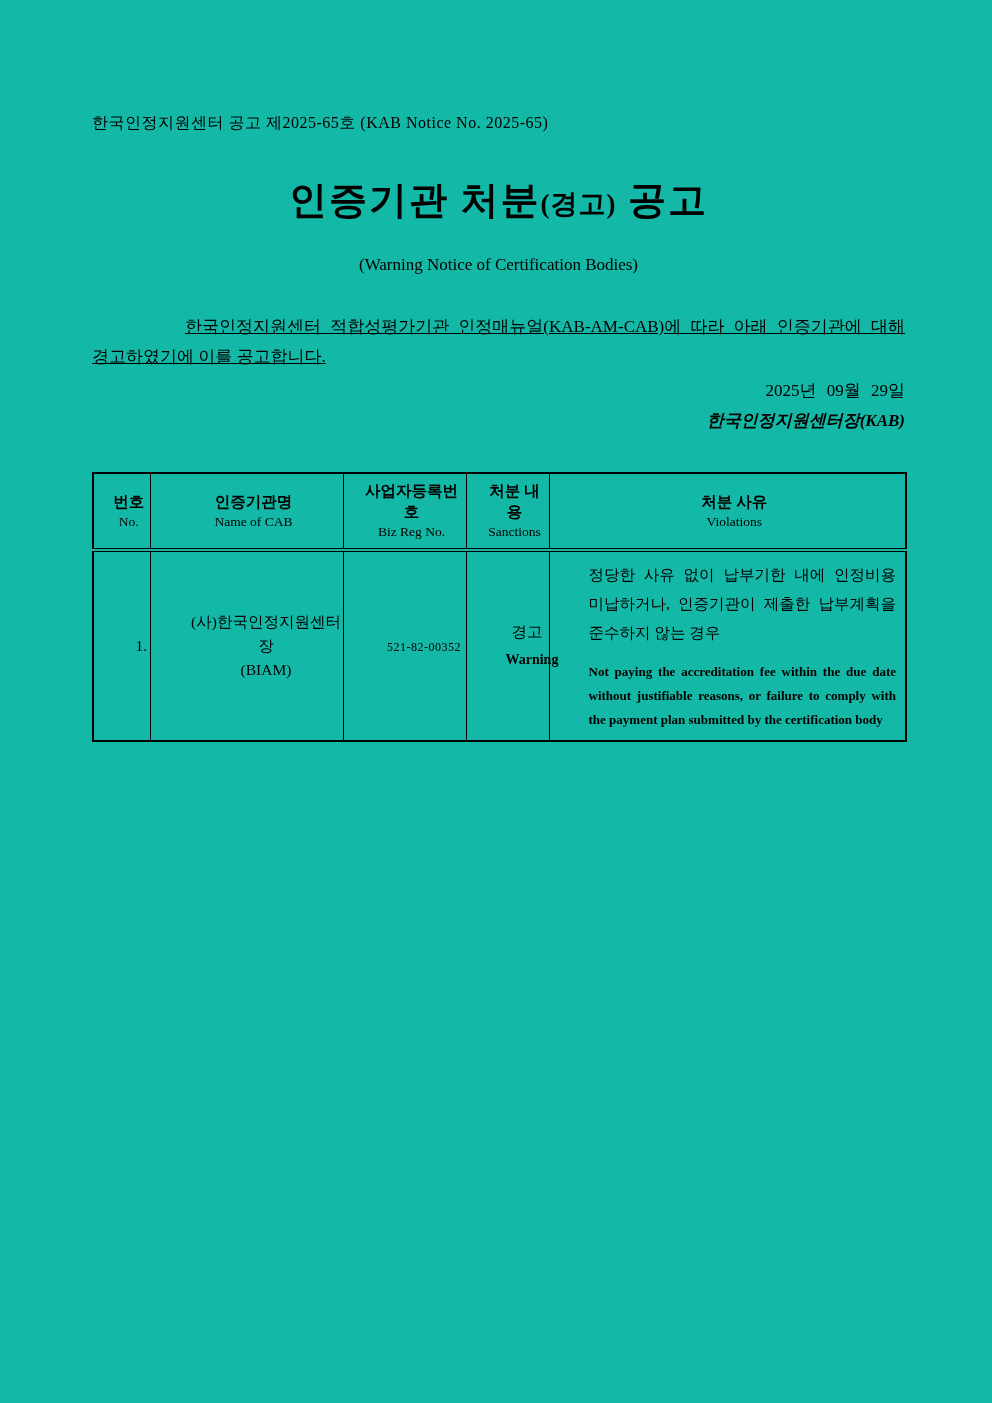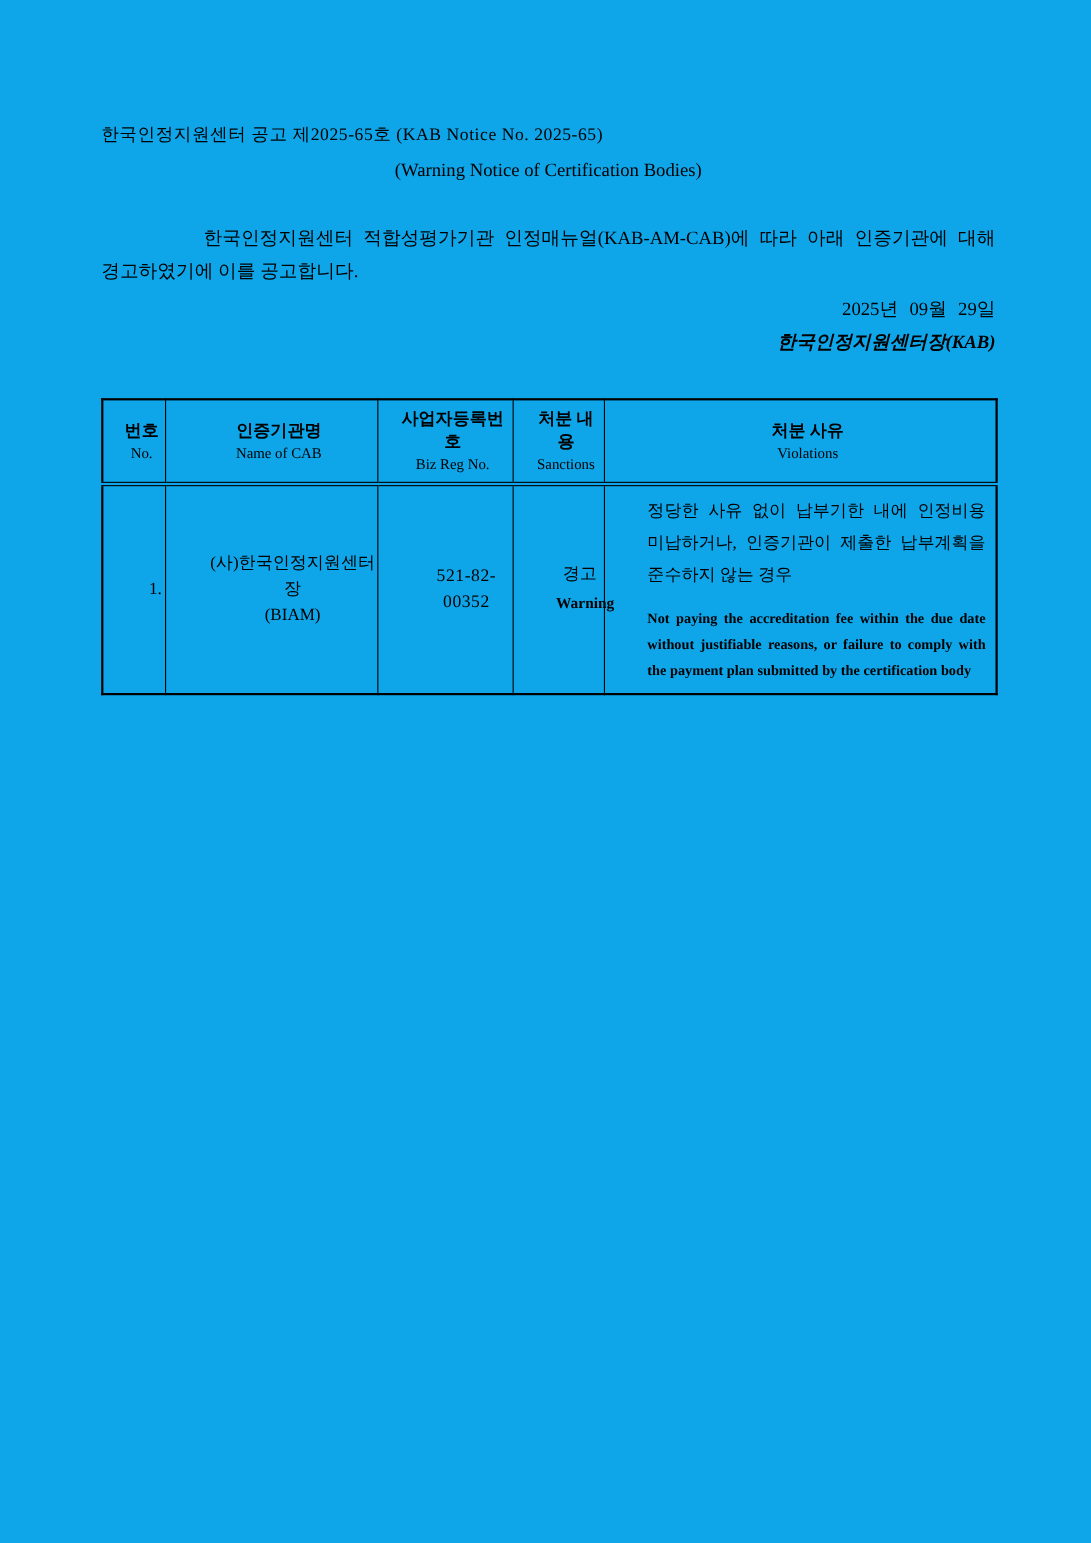--- a/index.html
+++ b/index.html
@@ -2,21 +2,21 @@
 <html><head>
 <meta charset="utf-8">
 <style>
   * { margin: 0; padding: 0; box-sizing: border-box; }
   html, body { background: #e8e8e8; }
   body { font-family: "Liberation Serif", "DejaVu Serif", serif; color: #000; }
 
   .page {
     width: 992px;
     height: 1403px;
-    background: #0ea5e9;
+    background: #14b8a6;
     margin: 0 auto;
     padding: 112px 87px 0 92px;
     position: relative;
     overflow: hidden;
   }
 
   .notice-line {
     font-size: 16px;
     line-height: 22px;
     letter-spacing: 0.5px;
@@ -32,33 +32,34 @@
     letter-spacing: 2px;
     white-space: pre-wrap;
   }
   .title .paren-small {
     font-size: 27px;
     letter-spacing: 1px;
     white-space: pre-wrap;
   }
 
   .subtitle {
-    margin-top: 10px;
+    margin-top: 28px;
     text-align: center;
     font-size: 17px;
     line-height: 22px;
     white-space: pre-wrap;
   }
 
   .body-text {
     margin-top: 36px;
     font-size: 17px;
     line-height: 30px;
     text-align: justify;
     word-break: keep-all;
+    text-decoration: underline;
   }
   .body-text p {
     text-indent: 93px;
     margin: 0;
   }
   .body-text .bold { font-weight: bold; }
 
   .date-block {
     margin-top: 4px;
     text-align: right;
@@ -90,21 +91,21 @@
 
   col.c-no   { width: 57px; }
   col.c-name { width: 193px; }
   col.c-biz  { width: 123px; }
   col.c-sanc { width: 83px; }
   col.c-viol { width: 357px; }
 
   table.sanctions tbody td { height: 127px; }
 
   .cell-center { text-align: center; font-size: 15.5px; line-height: 24px; }
-  .biz-no { font-size: 16px; letter-spacing: 0.5px; text-align: right; }
+  .biz-no { font-size: 12px; letter-spacing: 0.5px; text-align: right; }
   .sanction-ko { display: block; font-size: 15.5px; line-height: 22px; }
   .sanction-en { display: block; font-size: 14px; font-weight: bold; line-height: 22px; margin-top: 6px; }
   .name-line { display: block; font-size: 15.5px; line-height: 24px; }
 
   td.violation-cell { padding: 8px 9px 8px 10px; vertical-align: top; }
   .violation-ko {
     font-size: 15.5px;
     line-height: 29px;
     text-align: justify;
     word-break: keep-all;
@@ -117,20 +118,21 @@
     text-align: justify;
   }
 </style>
 </head>
 <body>
 
 <div class="page">
 
   <div class="notice-line">한국인정지원센터 공고 제2025-65호 (KAB Notice No. 2025-65)</div>
 
+  <h1 class="title"><span>인증기관 처분</span><span class="paren-small">(경고)</span><span> 공고</span></h1>
 
   <div class="subtitle">(Warning Notice of Certification Bodies)</div>
 
   <div class="body-text">
     <p>한국인정지원센터 적합성평가기관 인정매뉴얼(KAB-AM-CAB)에 따라 아래 인증기관에 대해 경고하였기에 이를 공고합니다.</p>
   </div>
 
   <div class="date-block">
     <div>2025년 09월 29일</div>
     <div class="signature-line">한국인정지원센터장(KAB)</div>

